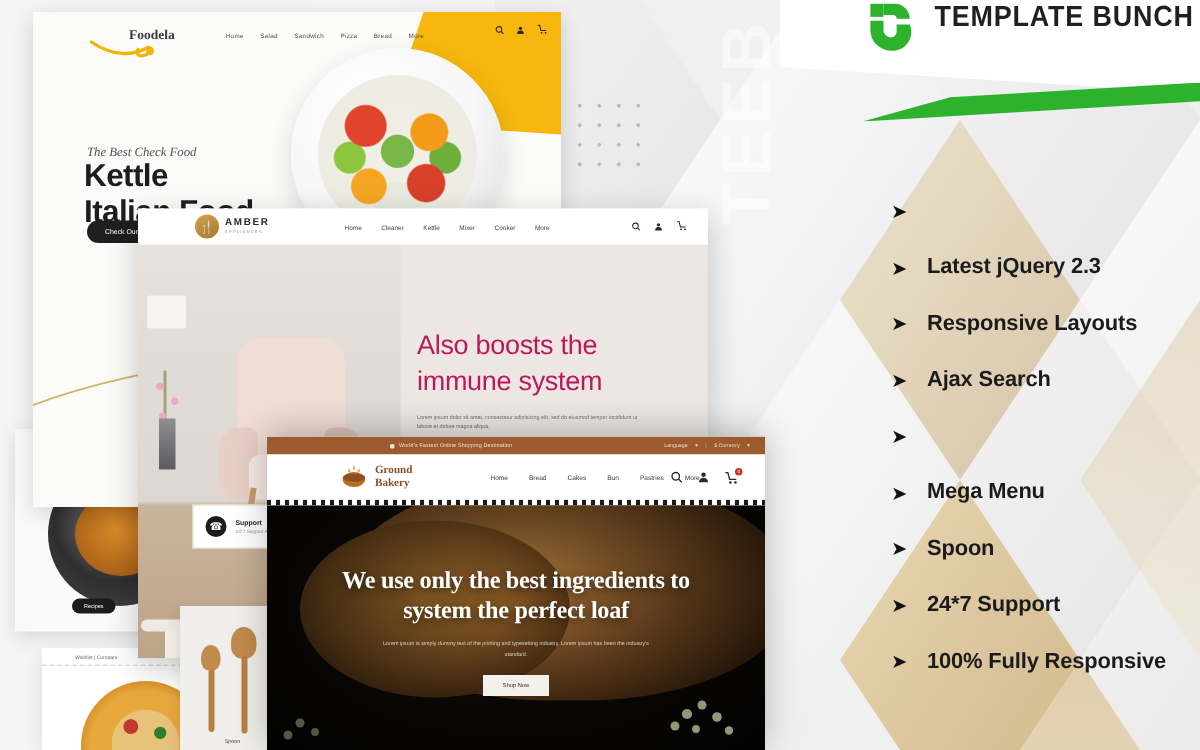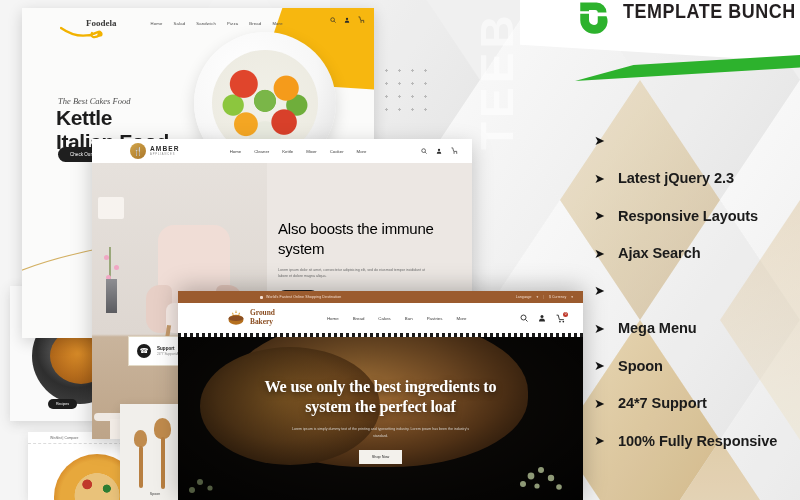--- a/index.html
+++ b/index.html
@@ -99,26 +99,26 @@
   .chair .leg{position:absolute;bottom:0;width:4px;height:40px;background:#c59a6b;}
   .chair .l1{left:18px;transform:rotate(9deg);} .chair .l2{right:18px;transform:rotate(-9deg);}
   .chair .l3{left:36px;height:30px;transform:rotate(4deg);} .chair .l4{right:36px;height:30px;transform:rotate(-4deg);}
   .lamp{position:absolute;left:6px;top:34px;width:26px;height:22px;background:#f7f3ef;border-radius:2px;}
   .vase{position:absolute;left:14px;top:116px;width:11px;height:34px;background:linear-gradient(180deg,#8e8e92,#5c5c60);}
   .stem{position:absolute;left:17px;top:84px;width:2px;height:36px;background:#9aa87a;}
   .blossom{position:absolute;width:5px;height:5px;border-radius:50%;background:#f0a7c4;}
   .side-table{position:absolute;left:2px;bottom:18px;width:46px;height:8px;background:#efe9e3;border-radius:4px;}
   .side-stem{position:absolute;left:18px;bottom:0;width:12px;height:20px;background:#f2ece6;}
   .am-copy{position:absolute;left:186px;top:56px;width:178px;}
-  .am-h1{font-size:15px;line-height:1.32;color:#000000;letter-spacing:-.2px;font-weight:400;}
+  .am-h1{font-size:18px;line-height:1.32;color:#be185d;letter-spacing:-.2px;font-weight:400;}
   .am-p{font-size:3.6px;line-height:1.75;color:#6e6e6e;margin-top:8px;width:150px;}
   .am-btn{margin-top:11px;display:inline-block;background:#1e1e1e;color:#fff;font-size:3.8px;padding:5px 11px;border-radius:10px;}
 
   
-  #w-bakery { left:178px; top:291px; width:405px; height:209px; z-index:5;
+  #w-bakery { left:178px; top:291px; width:332px; height:209px; z-index:5;
               box-shadow:0 -3px 22px rgba(0,0,0,.26); }
   .bk-top{height:12px;background:#9b5b2e;display:flex;align-items:center;position:relative;}
   .bk-top .marquee{font-size:3.6px;color:#f4ded0;margin-left:86px;letter-spacing:.1px;}
   .bk-top .dot{width:3px;height:3px;background:#f4ded0;border-radius:1px;margin-left:82px;margin-right:3px;}
   .bk-top .right{position:absolute;right:10px;display:flex;gap:5px;align-items:center;font-size:3.5px;color:#f1d9c9;}
   .bk-top .right .sep{opacity:.6;}
   .bk-nav{height:30px;background:#fff;display:flex;align-items:center;position:relative;}
   .bk-logo-wrap{display:flex;align-items:center;margin-left:48px;}
   .bk-ico{width:20px;height:20px;margin-right:4px;}
   .bk-name{font-family:"Liberation Serif",serif;font-size:7.4px;font-weight:700;color:#8b4f23;line-height:1.2;}
@@ -277,21 +277,21 @@
             <circle cx="7" cy="13.5" r="1.5" fill="#2a2a2a"></circle>
             <circle cx="13" cy="13.5" r="1.5" fill="#2a2a2a"></circle>
           </svg>
       </div>
     </div>
 
     <div class="plate">
         <div class="food"></div>
       </div>
 
-    <div class="fd-eyebrow">The Best Cakes Food</div>
+    <div class="fd-eyebrow">The Best Check Food</div>
     <div class="fd-h1">
       <span>Kettle</span><br>
       <span>Italian Food</span>
     </div>
     <div class="fd-btn">Check Our Food</div>
 
     <svg class="fd-curve" viewBox="0 0 352 70" preserveAspectRatio="none">
       <path d="M-5 60 C70 30, 180 18, 360 6" fill="none" stroke="#d3b063" stroke-width="1.1"></path>
     </svg>
 

